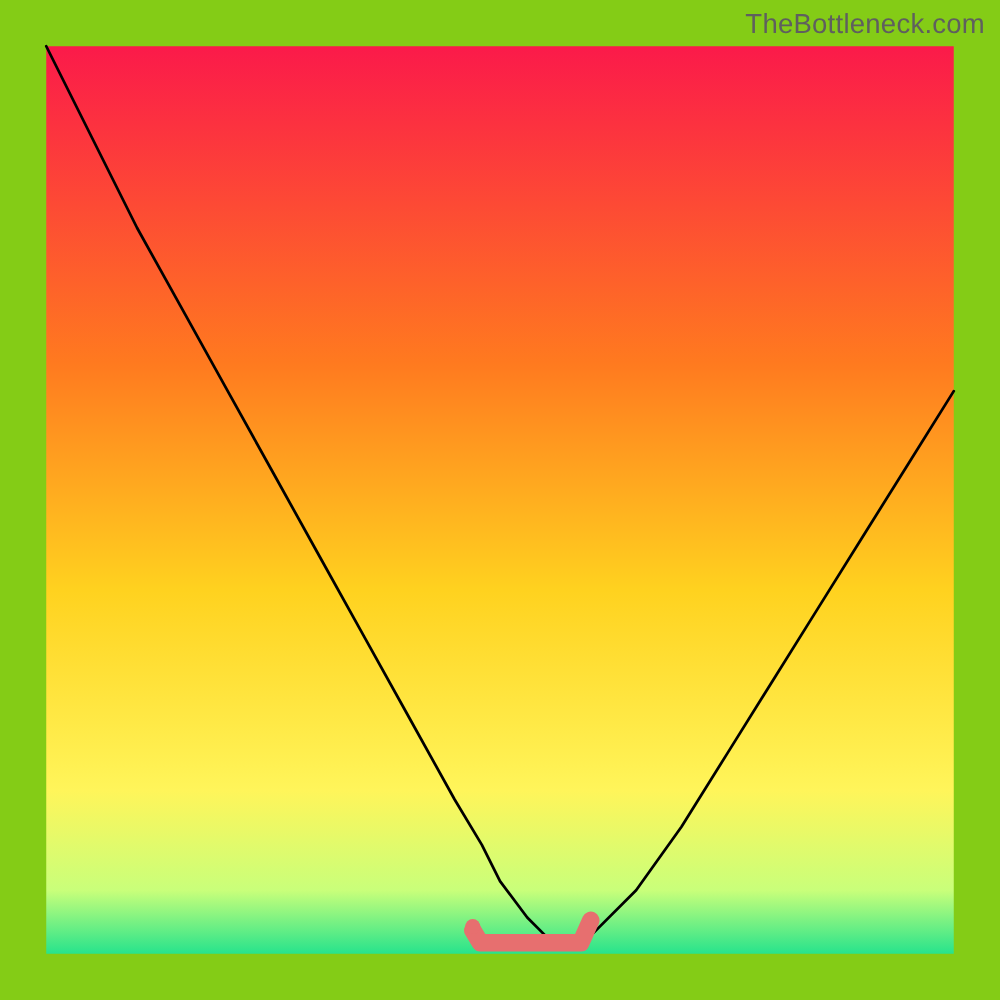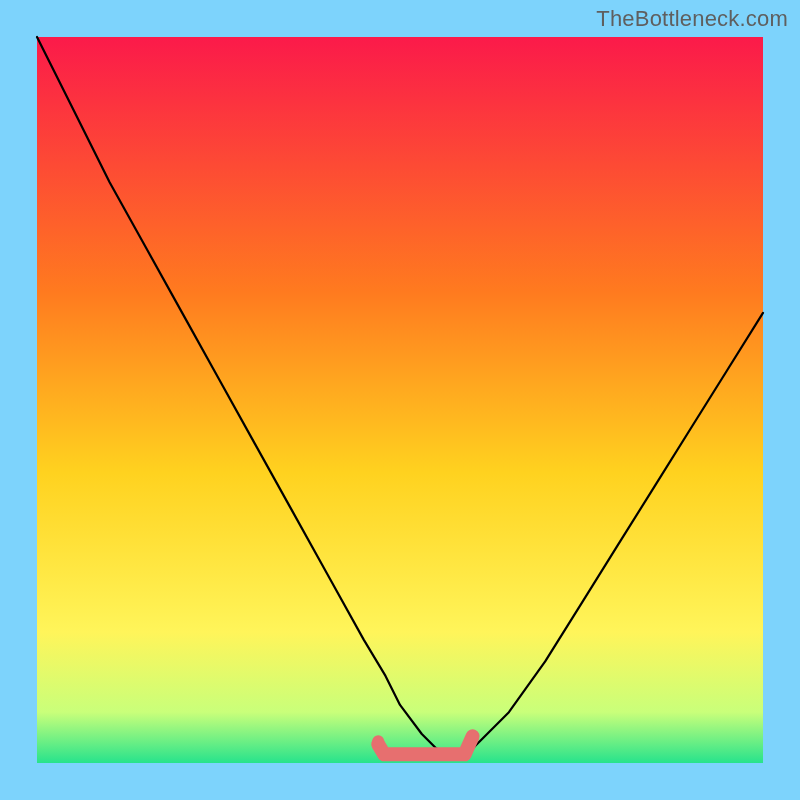--- a/index.html
+++ b/index.html
@@ -8,21 +8,21 @@
     width: 800px;
     height: 800px;
     overflow: hidden;
     background: #000;
     font-family: Arial, Helvetica, sans-serif;
   }
   .frame {
     position: relative;
     width: 800px;
     height: 800px;
-    background: #7dd3fc;
+    background: #84cc16;
   }
   .plot-area {
     position: absolute;
     left: 37px;
     top: 37px;
     width: 726px;
     height: 726px;
     
   }
   .watermark {

